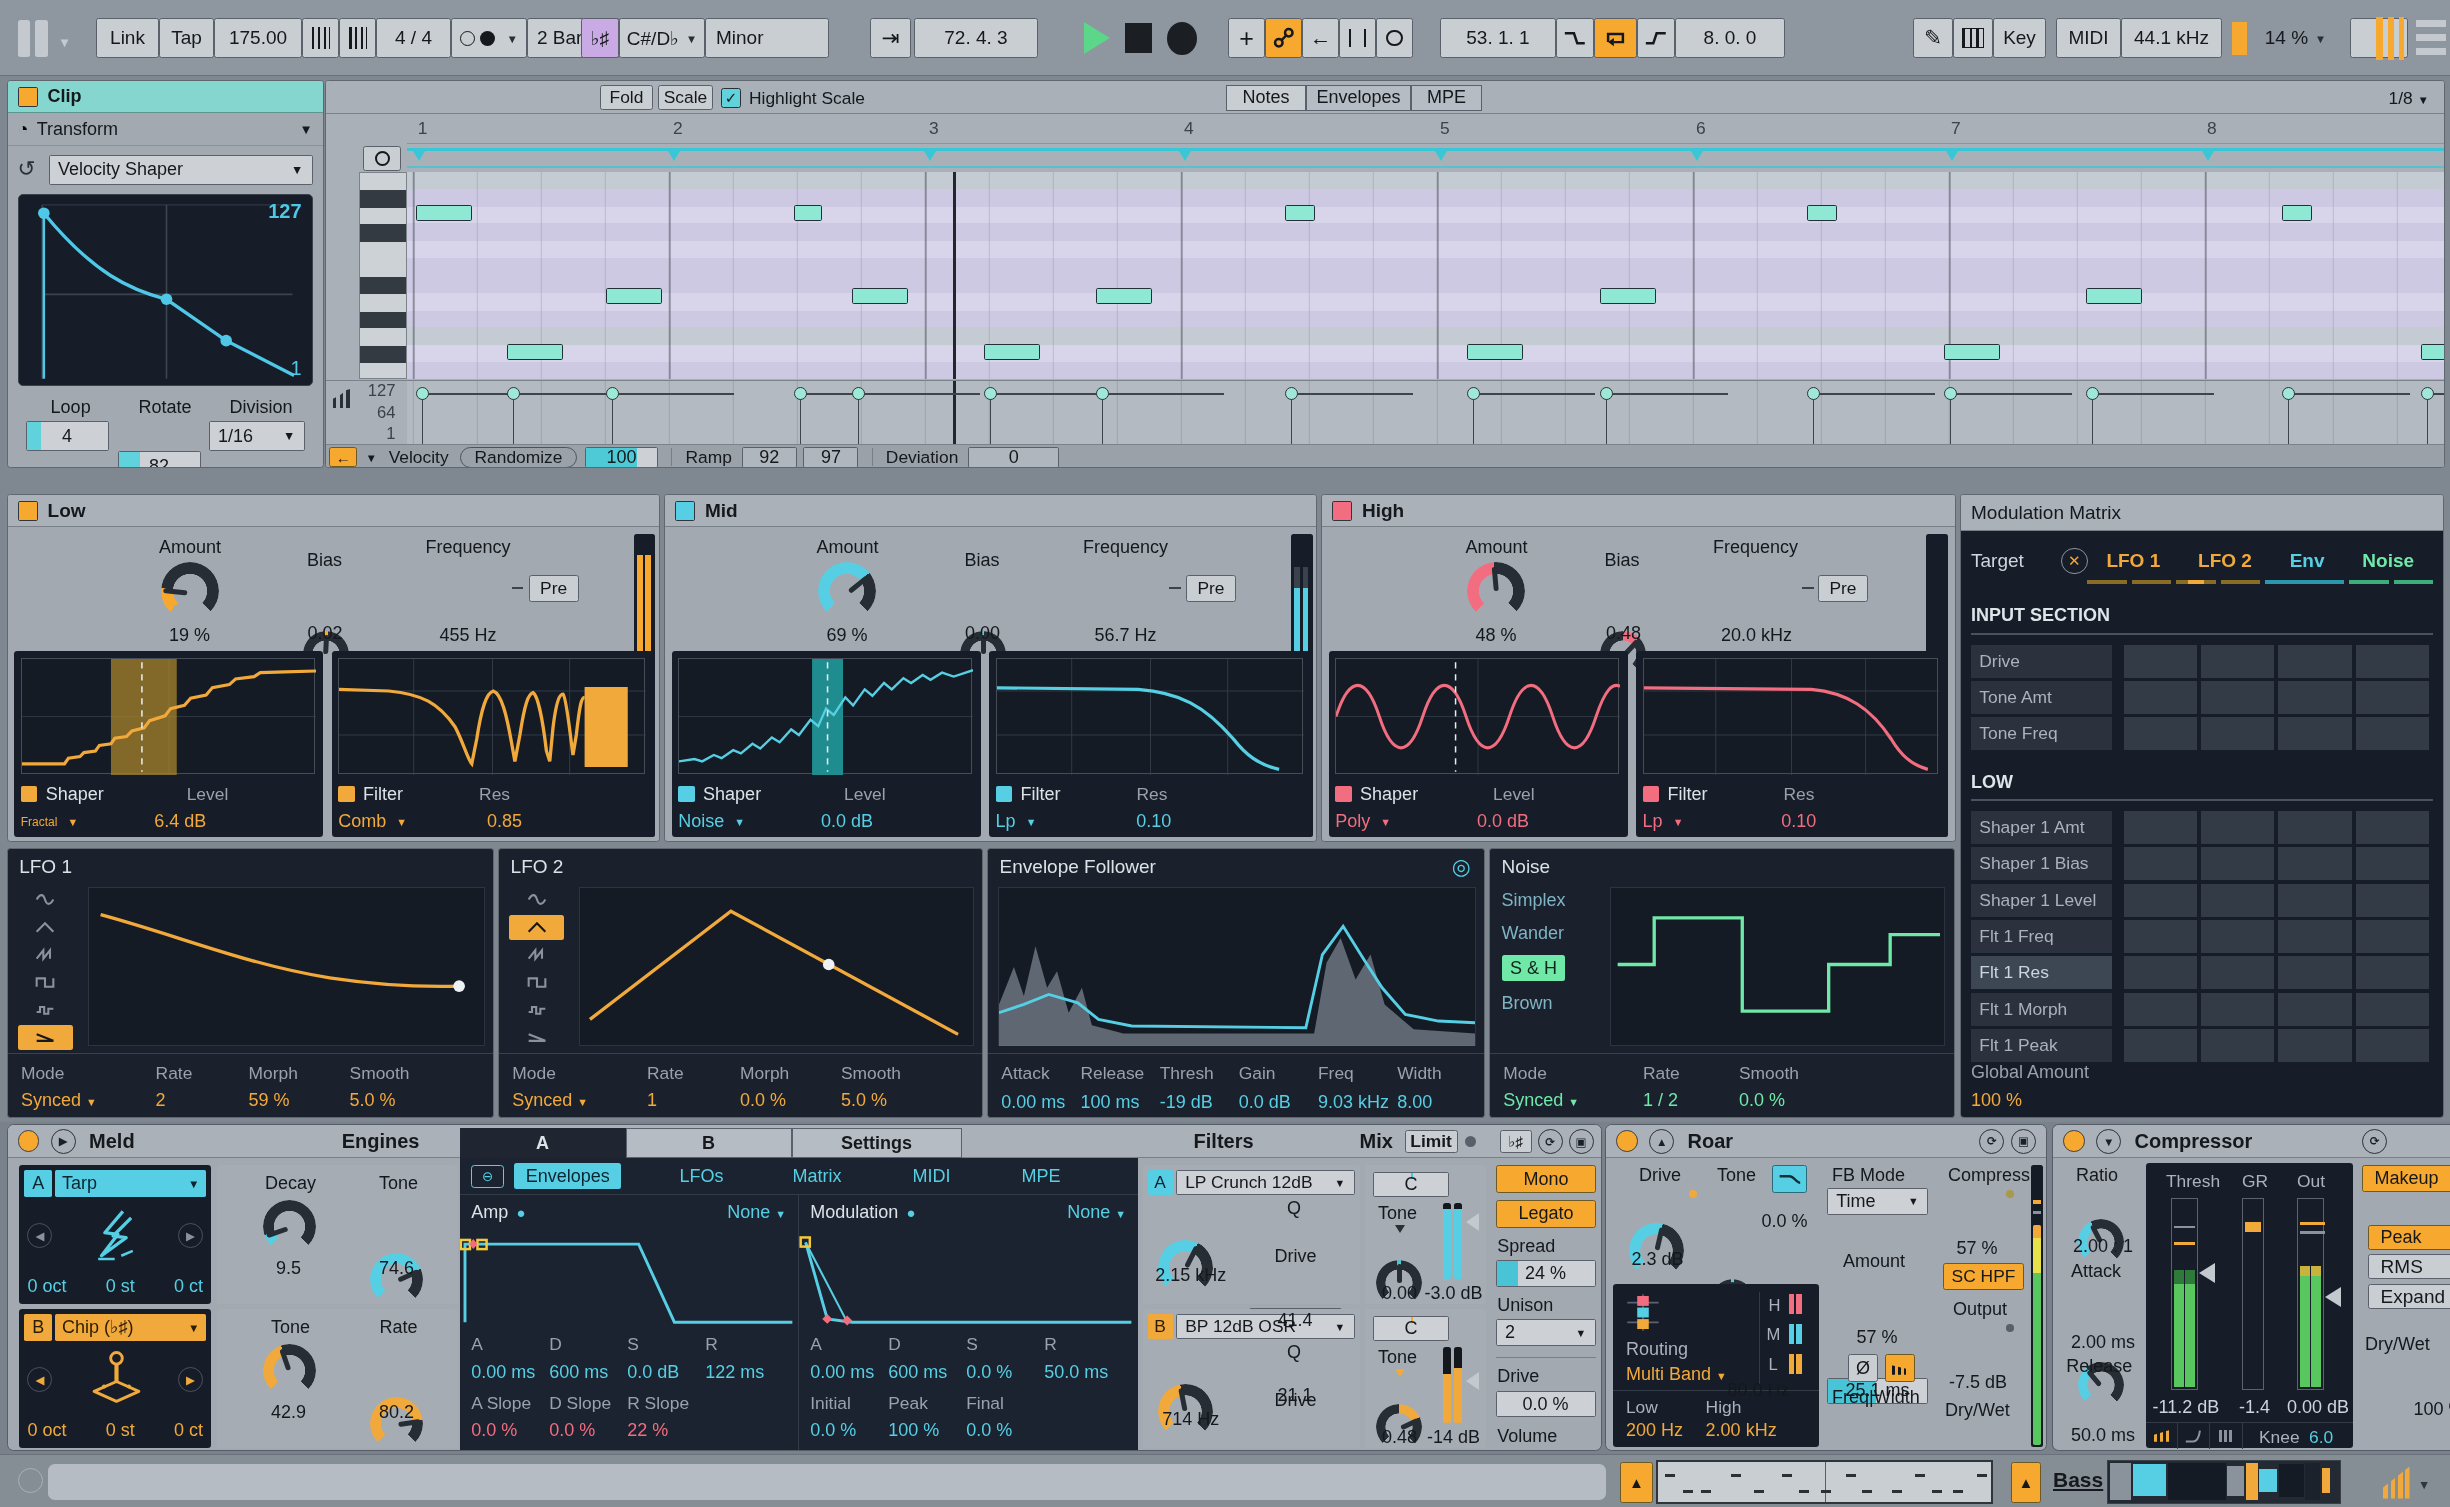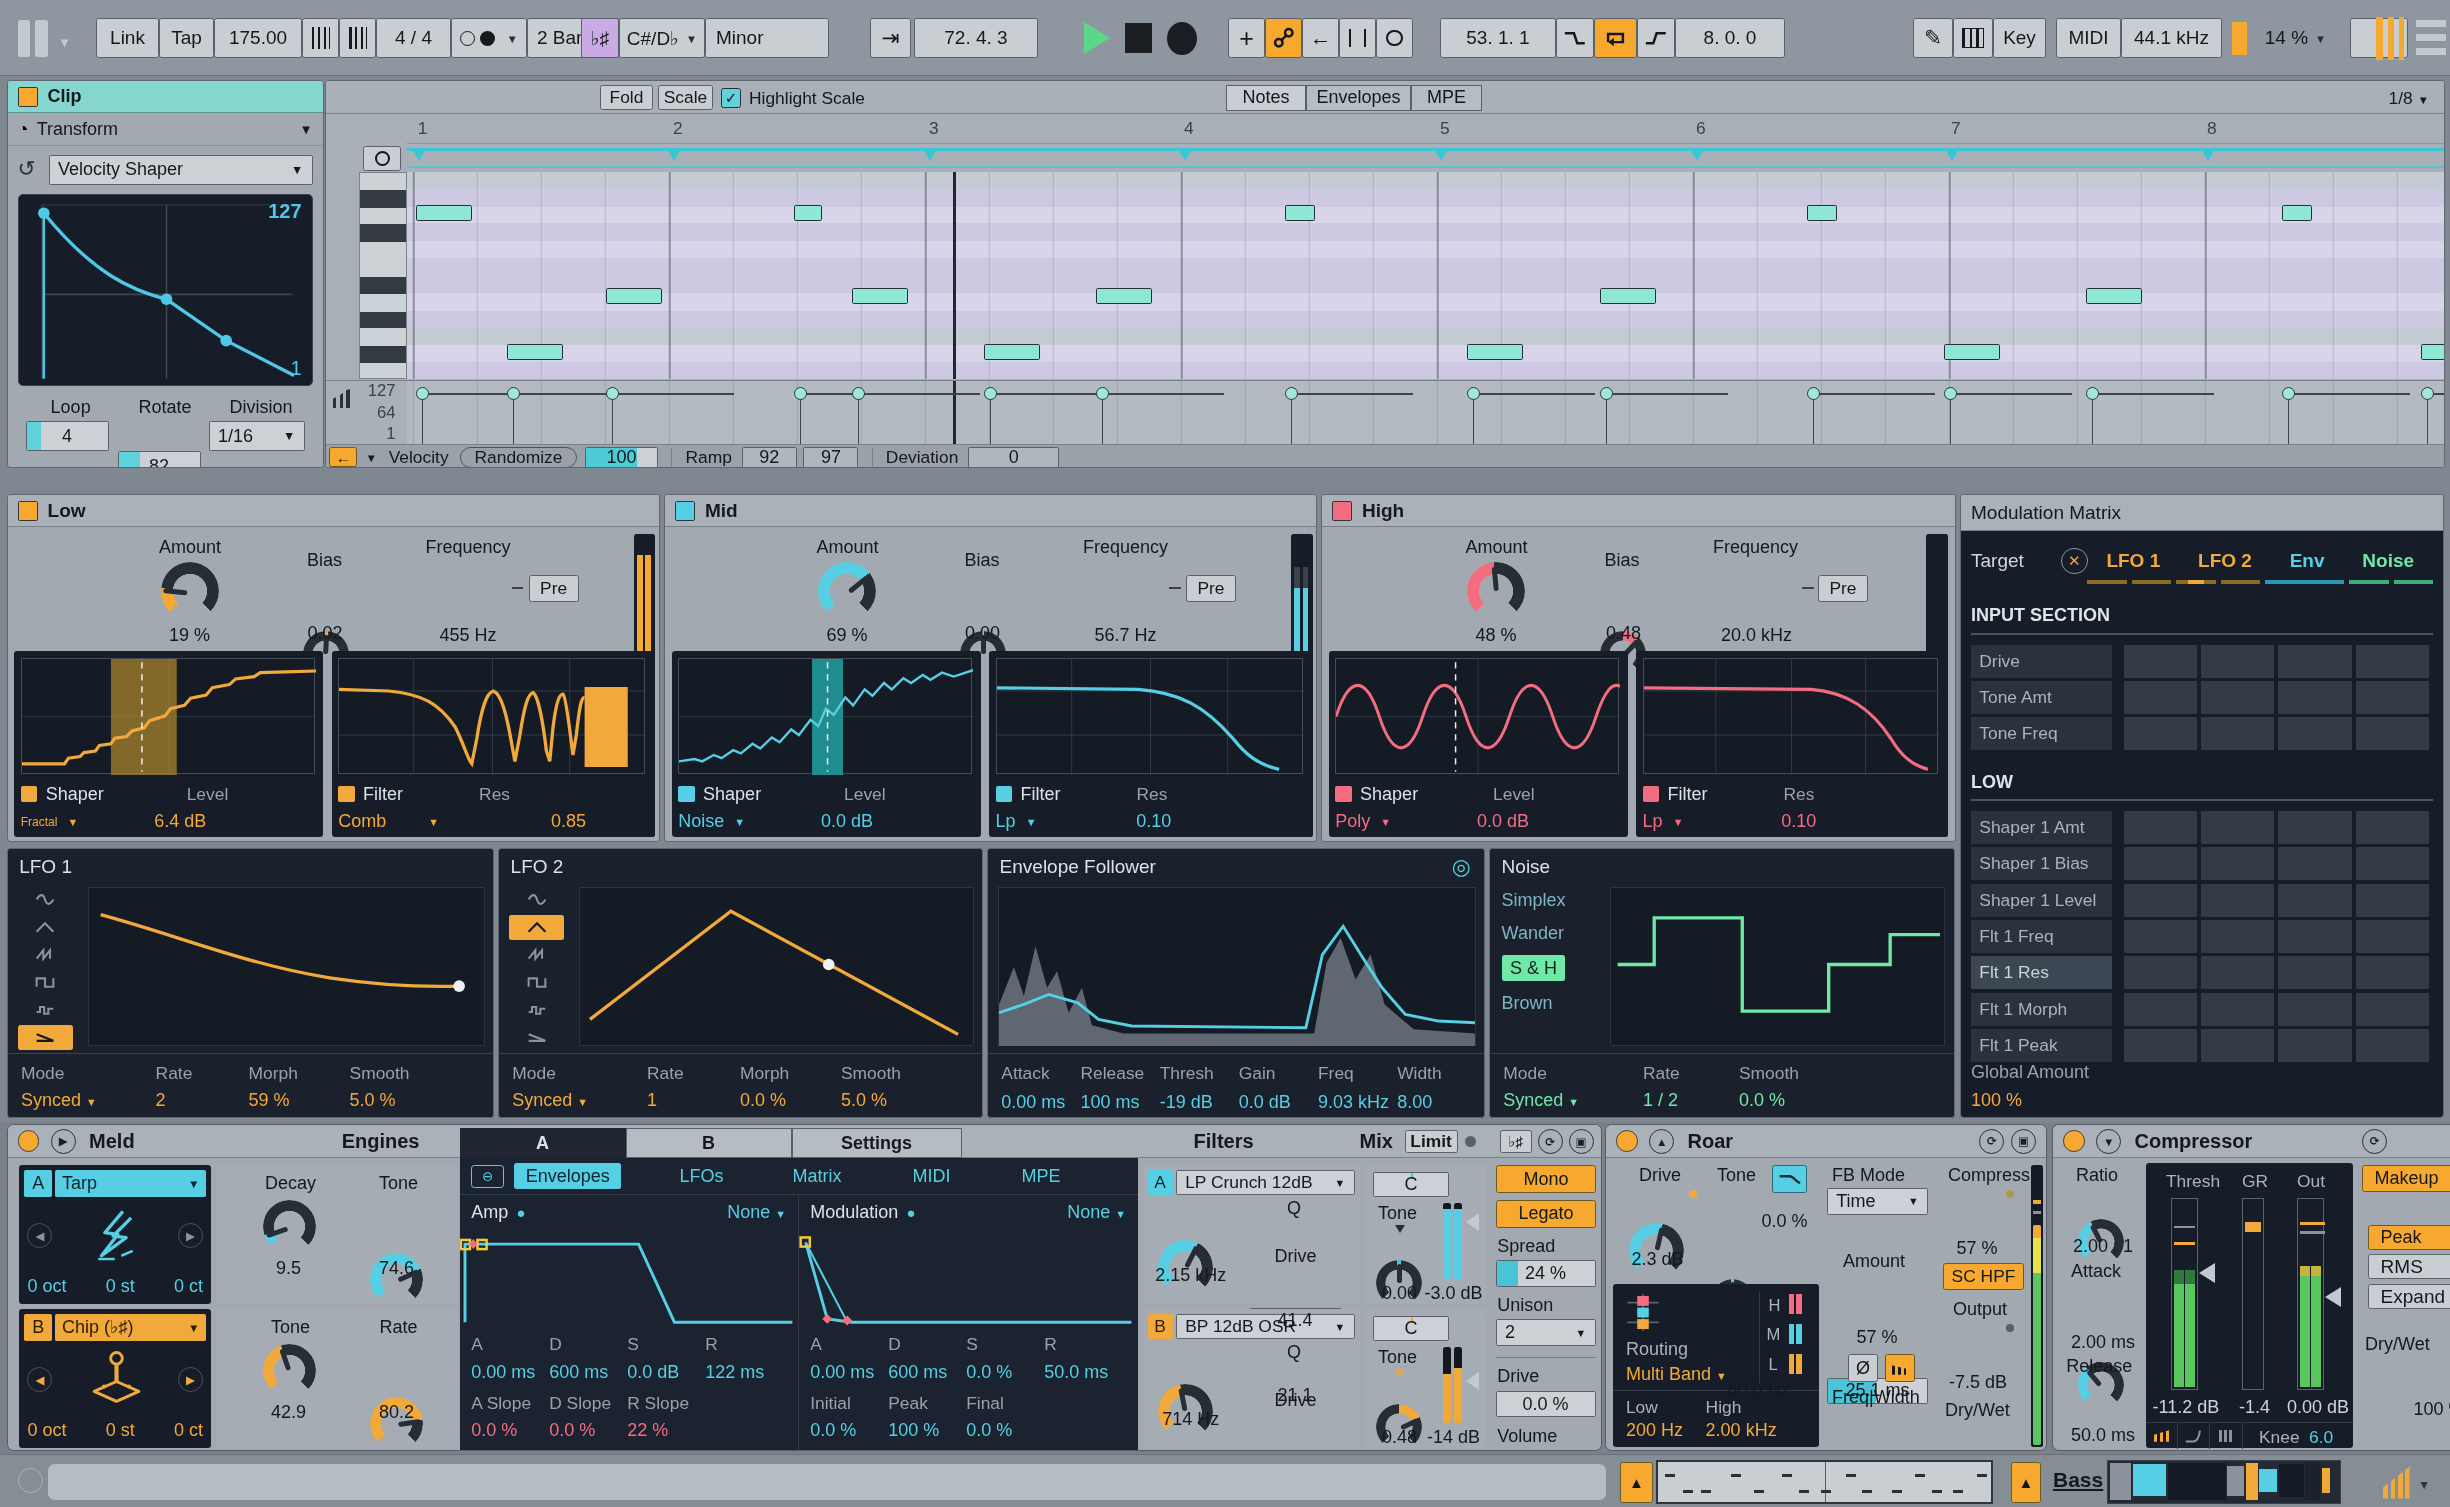--- a/index.html
+++ b/index.html
@@ -509,21 +509,21 @@
               <line x1="278" y1="0" x2="278" y2="145" stroke="#39414d" stroke-width="1"></line>
             <path d="M0,38 L60,40 C100,44 120,55 140,85 C150,105 155,125 160,131 L166,100 C172,60 178,42 186,40 C196,44 202,70 208,105 L212,128 L218,95 C224,55 228,44 234,42 C240,46 246,80 250,115 L254,128 L258,85 C262,52 266,44 270,44 C274,48 278,90 282,120 L286,95 C290,58 292,48 296,48" fill="none" stroke="#f2a93c" stroke-width="4"></path>
             <rect x="296" y="35" width="52" height="100" fill="#f2a93c"></rect>
           </svg>
         </div>
         <div style="display:flex;align-items:center;margin-top:10px;">
           <div style="width:16.6px;height:16.6px;background:#f2a93c;margin-right:8.3px;border-radius:1.7px;"></div>
           <span style="color:#dde2e7;font-size:18px;width:91px;">Filter</span>
           <span class="dlbl" style="margin-left:25px;">Res</span>
         </div>
-        <div style="display:flex;align-items:center;margin-top:6.6px;gap:32px;">
+        <div style="display:flex;align-items:center;margin-top:6.6px;">
           <span style="color:#f2a93c;font-size:18px;">Comb</span>
           <span style="color:#f2a93c;font-size:10.8px;margin-left:10px;">▼</span>
           <span style="color:#f2a93c;font-size:18px;margin-left:80px;">0.85</span>
         </div>
       </div>
     </div>
   </div>
 
   <div class="abs panel" style="left:664px;top:494px;width:653px;height:348px;">
     <div class="phead" style="height:32px;">

